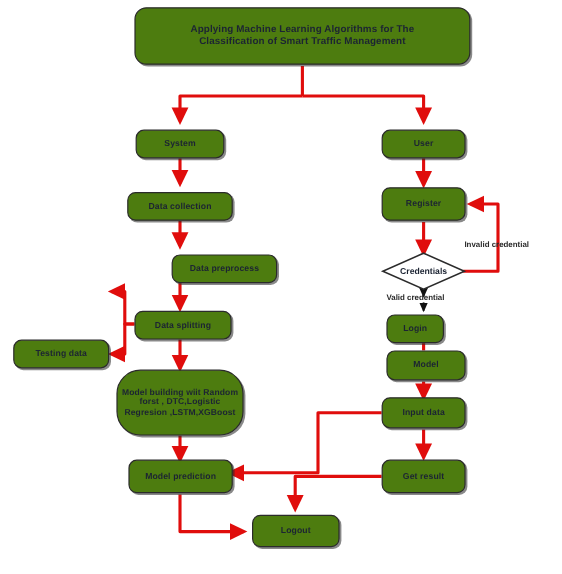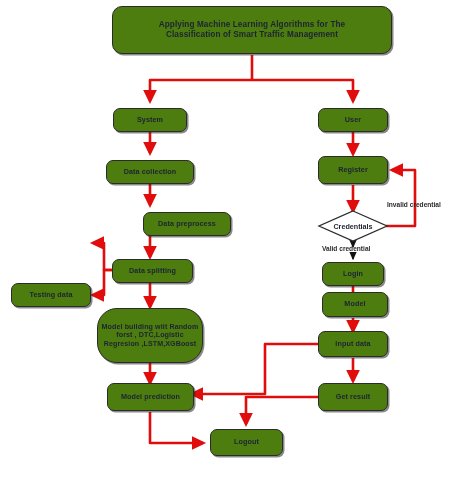--- a/index.html
+++ b/index.html
@@ -186,21 +186,21 @@
   </div>
 
   <div class="node node-sm" style="left:318px; top:156px; width:70px; height:28px;">
     <span>Register</span>
   </div>
 
   <div class="diamond-wrap" style="left:319px; top:211px; width:68px; height:30px;">
     <div class="diamond-label">Credentials</div>
   </div>
 
-  <div class="node node-sm" style="left:322px; top:262px; width:62px; height:24px;">
+  <div class="node node-sm" style="left:322px; top:262px; width:48px; height:24px;">
     <span>Login</span>
   </div>
 
   <div class="node node-sm" style="left:322px; top:292px; width:66px; height:25px;">
     <span>Model</span>
   </div>
 
   <div class="node node-sm" style="left:318px; top:331px; width:70px; height:26px;">
     <span>Input data</span>
   </div>

